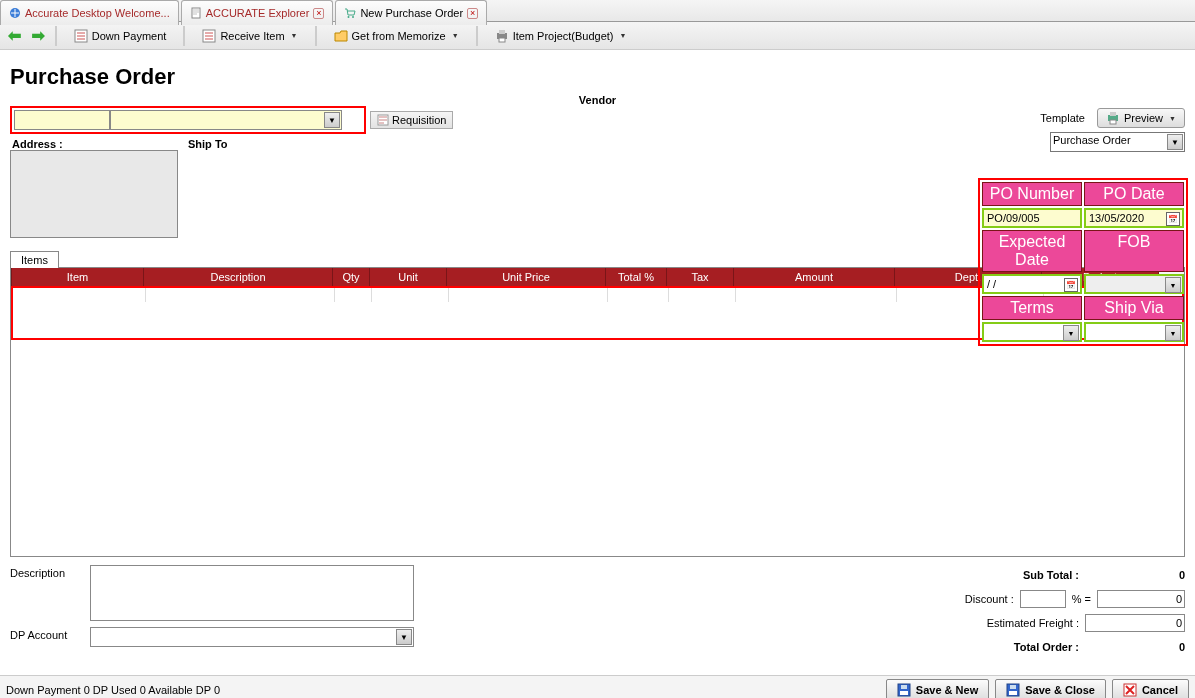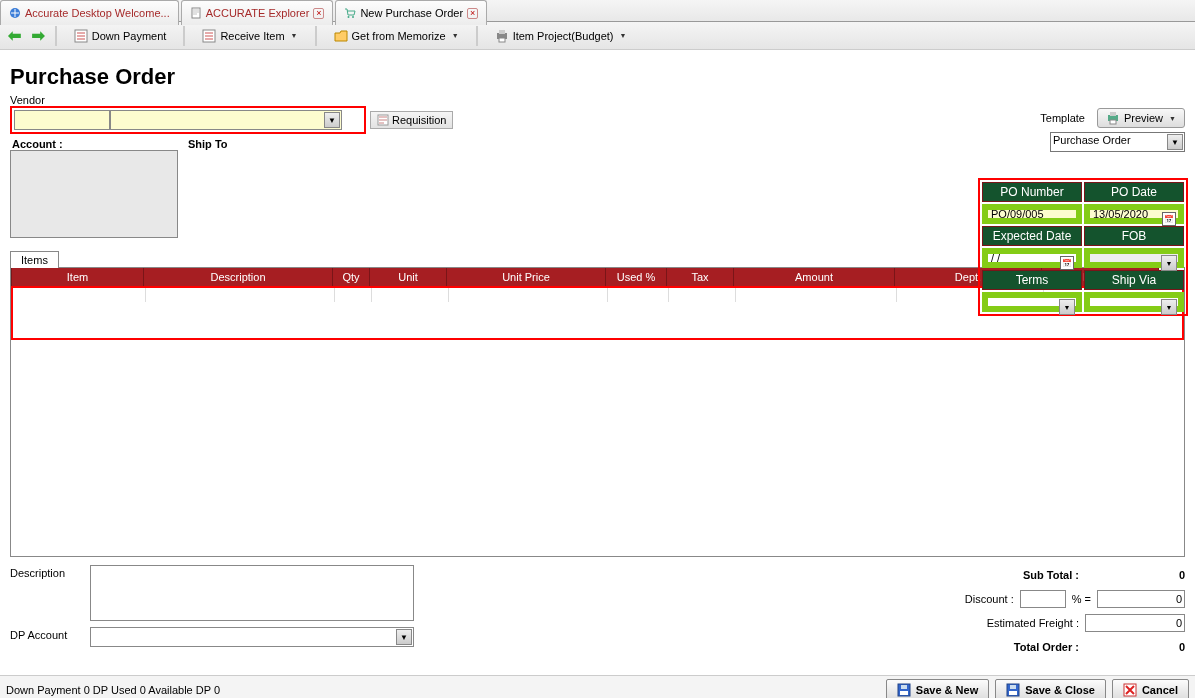--- a/index.html
+++ b/index.html
@@ -21,37 +21,37 @@
 .sep { width:2px; height:20px; background:#ccc; }
 
 .page { padding: 14px 10px; }
 .page-title { font-size: 22px; font-weight: bold; margin-bottom:2px; }
 .header-right { position:absolute; right:10px; top:58px; display:flex; align-items:center; gap:12px; }
 .header-right2 { position:absolute; right:10px; top:82px; }
 .template-label { }
 .preview-btn { display:flex; align-items:center; gap:4px; padding:2px 8px; border:1px solid #999; background:linear-gradient(#f8f8f8,#ddd); border-radius:3px; cursor:pointer; }
 .template-select { width:135px; height:20px; border:1px solid #777; background:#fff; padding:1px 2px; }
 
-.vendor-label { font-weight:normal; margin-top:4px; }
+.vendor-label { font-weight:bold; margin-top:4px;text-align:center; }
 .vendor-row { display:flex; gap:0; align-items:center; border:2px solid red; width:356px; padding:2px 2px 2px 2px; }
 .vendor-input1 { width:96px; height:20px; background:#fdfccf; border:1px solid #888; }
 .vendor-input2 { width:232px; height:20px; background:#fdfccf; border:1px solid #888; position:relative; }
 .vendor-dd { position:absolute; right:1px; top:1px; width:16px; height:16px; background:linear-gradient(#eee,#ccc); border:1px solid #888; display:flex;align-items:center;justify-content:center;font-size:8px; cursor:pointer;}
 .req-btn { margin-left:4px; display:flex; align-items:center; gap:3px; padding:2px 6px; border:1px solid #aaa; background:linear-gradient(#f5f5f5,#e2e2e2); cursor:pointer; }
 
 .addr-row { display:flex; gap:8px; margin-top:4px; }
 .addr-col { }
 .addr-label { font-weight:bold; padding-left:2px; }
 .addr-box { width:168px; height:88px; border:1px solid #888; background:#e8e8e8; padding:2px; }
 .shipto-box { width:168px; height:88px; border:1px solid #888; background:#fff; padding:2px; line-height:14px; }
 
 .po-header-box { position:absolute; right:7px; top:128px; border:2px solid red; padding:2px; }
 .po-grid { display:grid; grid-template-columns: 100px 100px; gap:2px; }
-.po-hdr { background:#14532d; color:#fff; text-align:center; padding:2px 0; border:1px solid #7a1518; font-size:12px;}
-.po-val { border:6px solid #84cc16; background:#fdfccf; height:20px; padding:1px 3px; position:relative; display:flex;align-items:center;}
+.po-hdr { background:#ec4899; color:#fff; text-align:center; padding:2px 0; border:1px solid #7a1518; font-size:16px;}
+.po-val { border:2px solid #84cc16; background:#fdfccf; height:20px; padding:1px 3px; position:relative; display:flex;align-items:center;}
 .po-val.white { background:#fff; }
 .po-val.grey { background:#eee; }
 .po-val .mini-dd { position:absolute; right:1px; top:1px; width:16px; height:16px; background:linear-gradient(#eee,#ccc); border:1px solid #888; display:flex;align-items:center;justify-content:center;font-size:7px; cursor:pointer;}
 .cal-icn { width:14px;height:14px; position:absolute; right:2px; top:2px; border:1px solid #666; background:#fff; display:flex;align-items:center;justify-content:center;font-size:8px; cursor:pointer;}
 
 .items-tab { margin-top:12px; display:inline-block; padding:2px 10px; border:1px solid #888; border-bottom:none; background:#fff; position:relative; top:1px; }
 .grid-wrap { border:1px solid #888; height:290px; background:#f8f8f8; overflow:hidden; }
 .grid-hdr { display:flex; height:18px; }
 .grid-hdr .col { background:#a61e22; color:#fff; border-right:1px solid #7a1518; display:flex;align-items:center;justify-content:center; font-size:11px;}
 .grid-hdr .col:first-child { border-left:1px solid #7a1518;}
@@ -207,21 +207,21 @@
             <rect x="1" y="1" width="10" height="10" fill="#fff" stroke="#999"></rect>
             <path d="M2 3h8M2 6h8M2 9h5" stroke="#b66" stroke-width="0.8"></path>
           </svg>
         </span>
       <span>Requisition</span>
     </div>
   </div>
 
   <div class="addr-row">
     <div class="addr-col">
-      <div class="addr-label">Account :</div>
+      <div class="addr-label">Address :</div>
       <div class="addr-box"></div>
     </div>
     <div class="addr-col">
       <div class="addr-label">Ship To</div>
     </div>
   </div>
 
   
   <div class="po-header-box">
     <div class="po-grid">
@@ -256,21 +256,21 @@
 
   
   <div class="items-tab"><span>Items</span></div>
   <div class="grid-wrap">
     <div class="grid-hdr">
       <div class="col c-item">Item</div>
       <div class="col c-desc">Description</div>
       <div class="col c-qty">Qty</div>
       <div class="col c-unit">Unit</div>
       <div class="col c-uprice">Unit Price</div>
-      <div class="col c-disc">Used %</div>
+      <div class="col c-disc">Total %</div>
       <div class="col c-tax">Tax</div>
       <div class="col c-amt">Amount</div>
       <div class="col c-dept">Dept.</div>
       <div class="col c-proj">Project</div>
     </div>
     <div class="grid-body">
       <div class="grid-body-row" style="width:100%;">
         <div class="cell c-item"></div>
         <div class="cell c-desc"></div>
         <div class="cell c-qty"></div>

